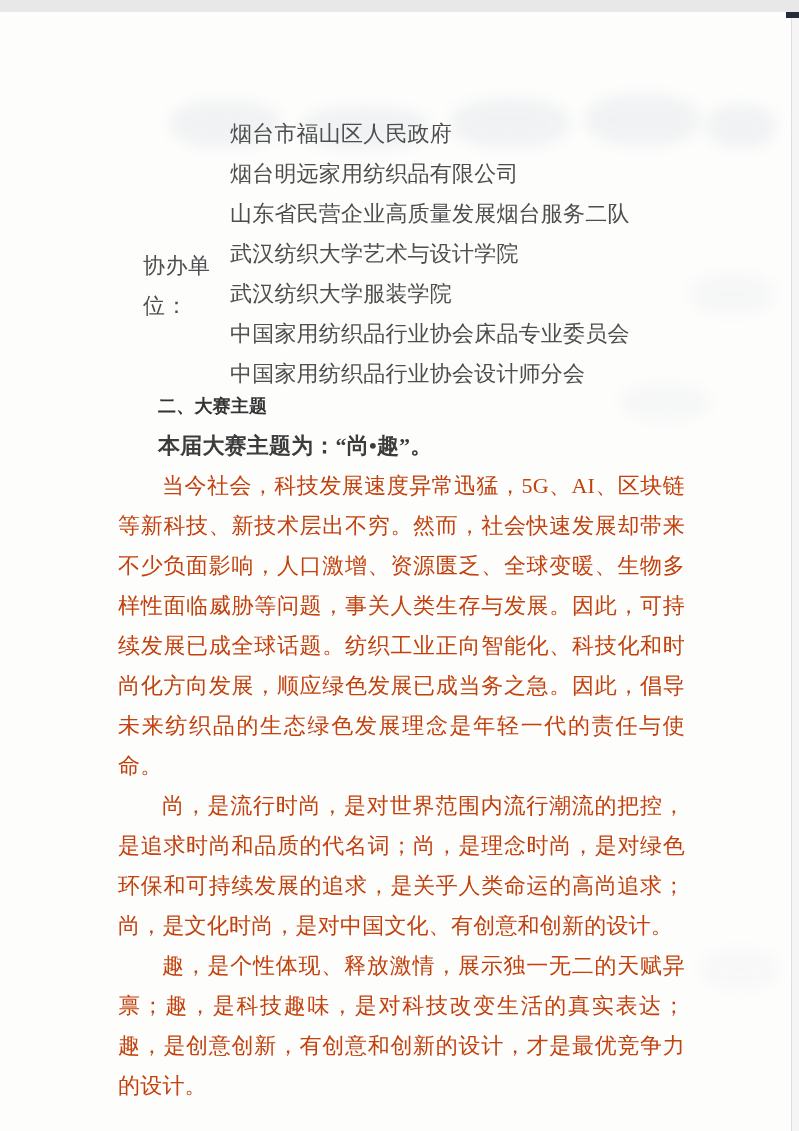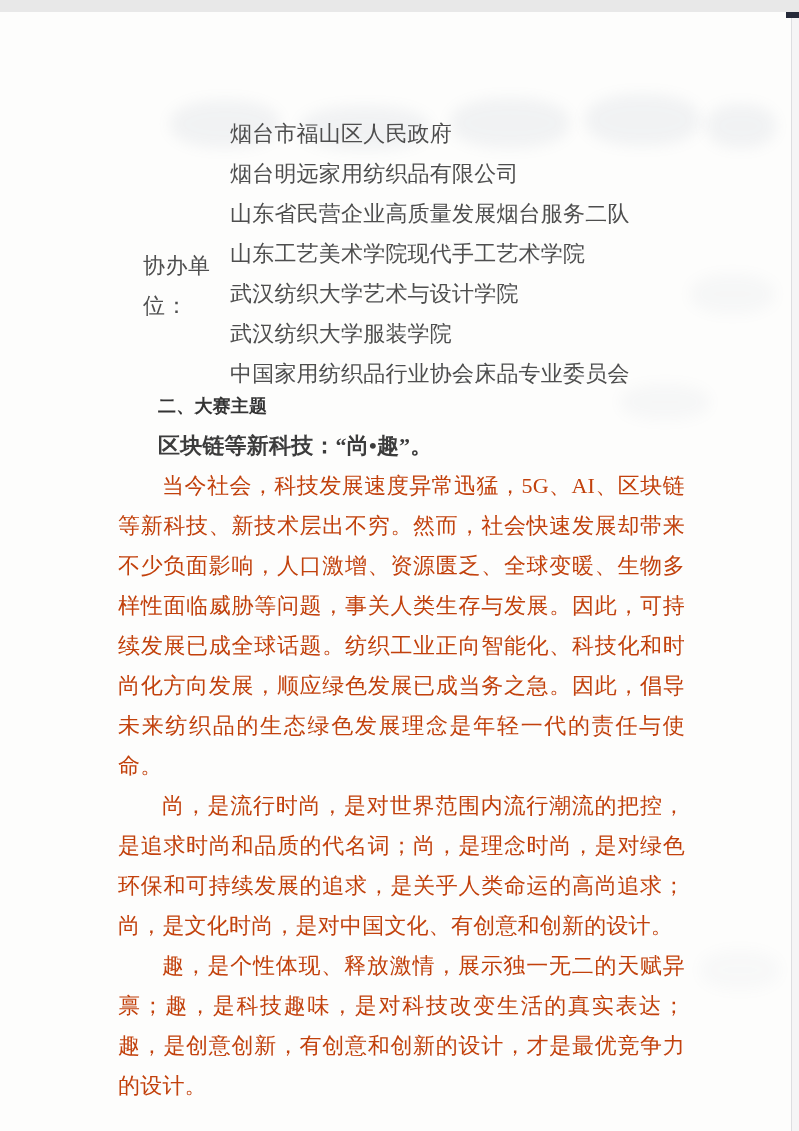--- a/index.html
+++ b/index.html
@@ -95,34 +95,34 @@
 
         <div class="org-name">烟台明远家用纺织品有限公司</div>
 
         <div class="org-name">山东省民营企业高质量发展烟台服务二队</div>
       </div>
 
     <div class="coorg-block">
       <span class="coorg-label">协办单位：</span>
       <div>
 
-          <div class="org-name">山东工艺美术学院现代手工艺术学院</div>
 
           <div class="org-name">武汉纺织大学艺术与设计学院</div>
 
           <div class="org-name">武汉纺织大学服装学院</div>
 
           <div class="org-name">中国家用纺织品行业协会床品专业委员会</div>
 
+          <div class="org-name">中国家用纺织品行业协会设计师分会</div>
         </div>
     </div>
 
     <div class="section-heading">二、大赛主题</div>
 
-    <div class="theme-line">区块链等新科技：“尚•趣”。</div>
+    <div class="theme-line">本届大赛主题为：“尚•趣”。</div>
 
     <div>
 
         <p class="para">当今社会，科技发展速度异常迅猛，5G、AI、区块链等新科技、新技术层出不穷。然而，社会快速发展却带来不少负面影响，人口激增、资源匮乏、全球变暖、生物多样性面临威胁等问题，事关人类生存与发展。因此，可持续发展已成全球话题。纺织工业正向智能化、科技化和时尚化方向发展，顺应绿色发展已成当务之急。因此，倡导未来纺织品的生态绿色发展理念是年轻一代的责任与使命。</p>
 
         <p class="para">尚，是流行时尚，是对世界范围内流行潮流的把控，是追求时尚和品质的代名词；尚，是理念时尚，是对绿色环保和可持续发展的追求，是关乎人类命运的高尚追求；尚，是文化时尚，是对中国文化、有创意和创新的设计。</p>
 
         <p class="para">趣，是个性体现、释放激情，展示独一无二的天赋异禀；趣，是科技趣味，是对科技改变生活的真实表达；趣，是创意创新，有创意和创新的设计，才是最优竞争力的设计。</p>
       </div>
 

